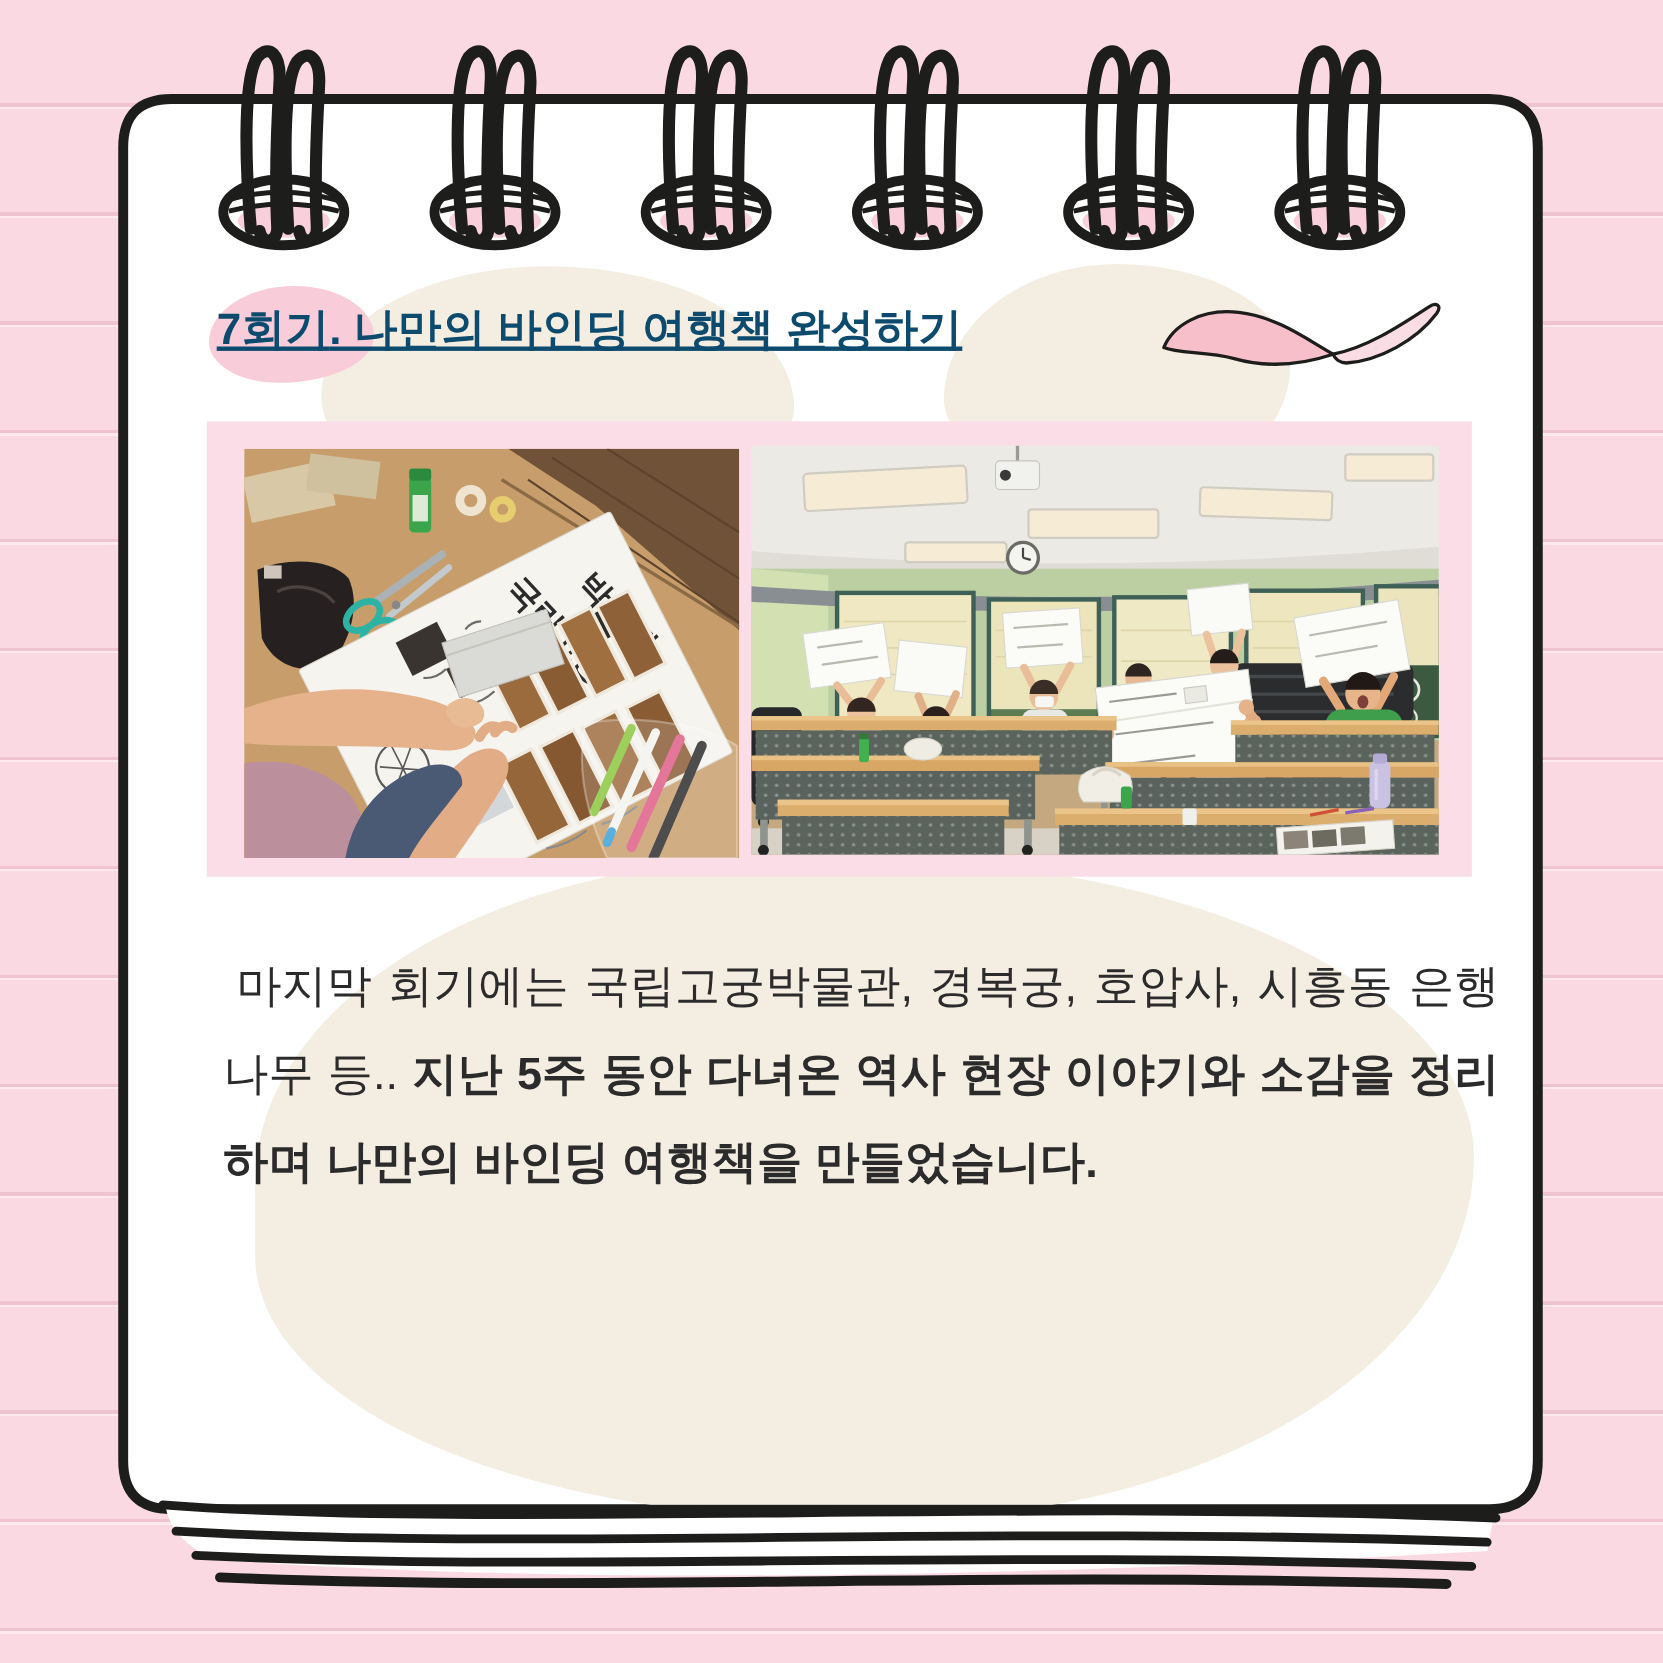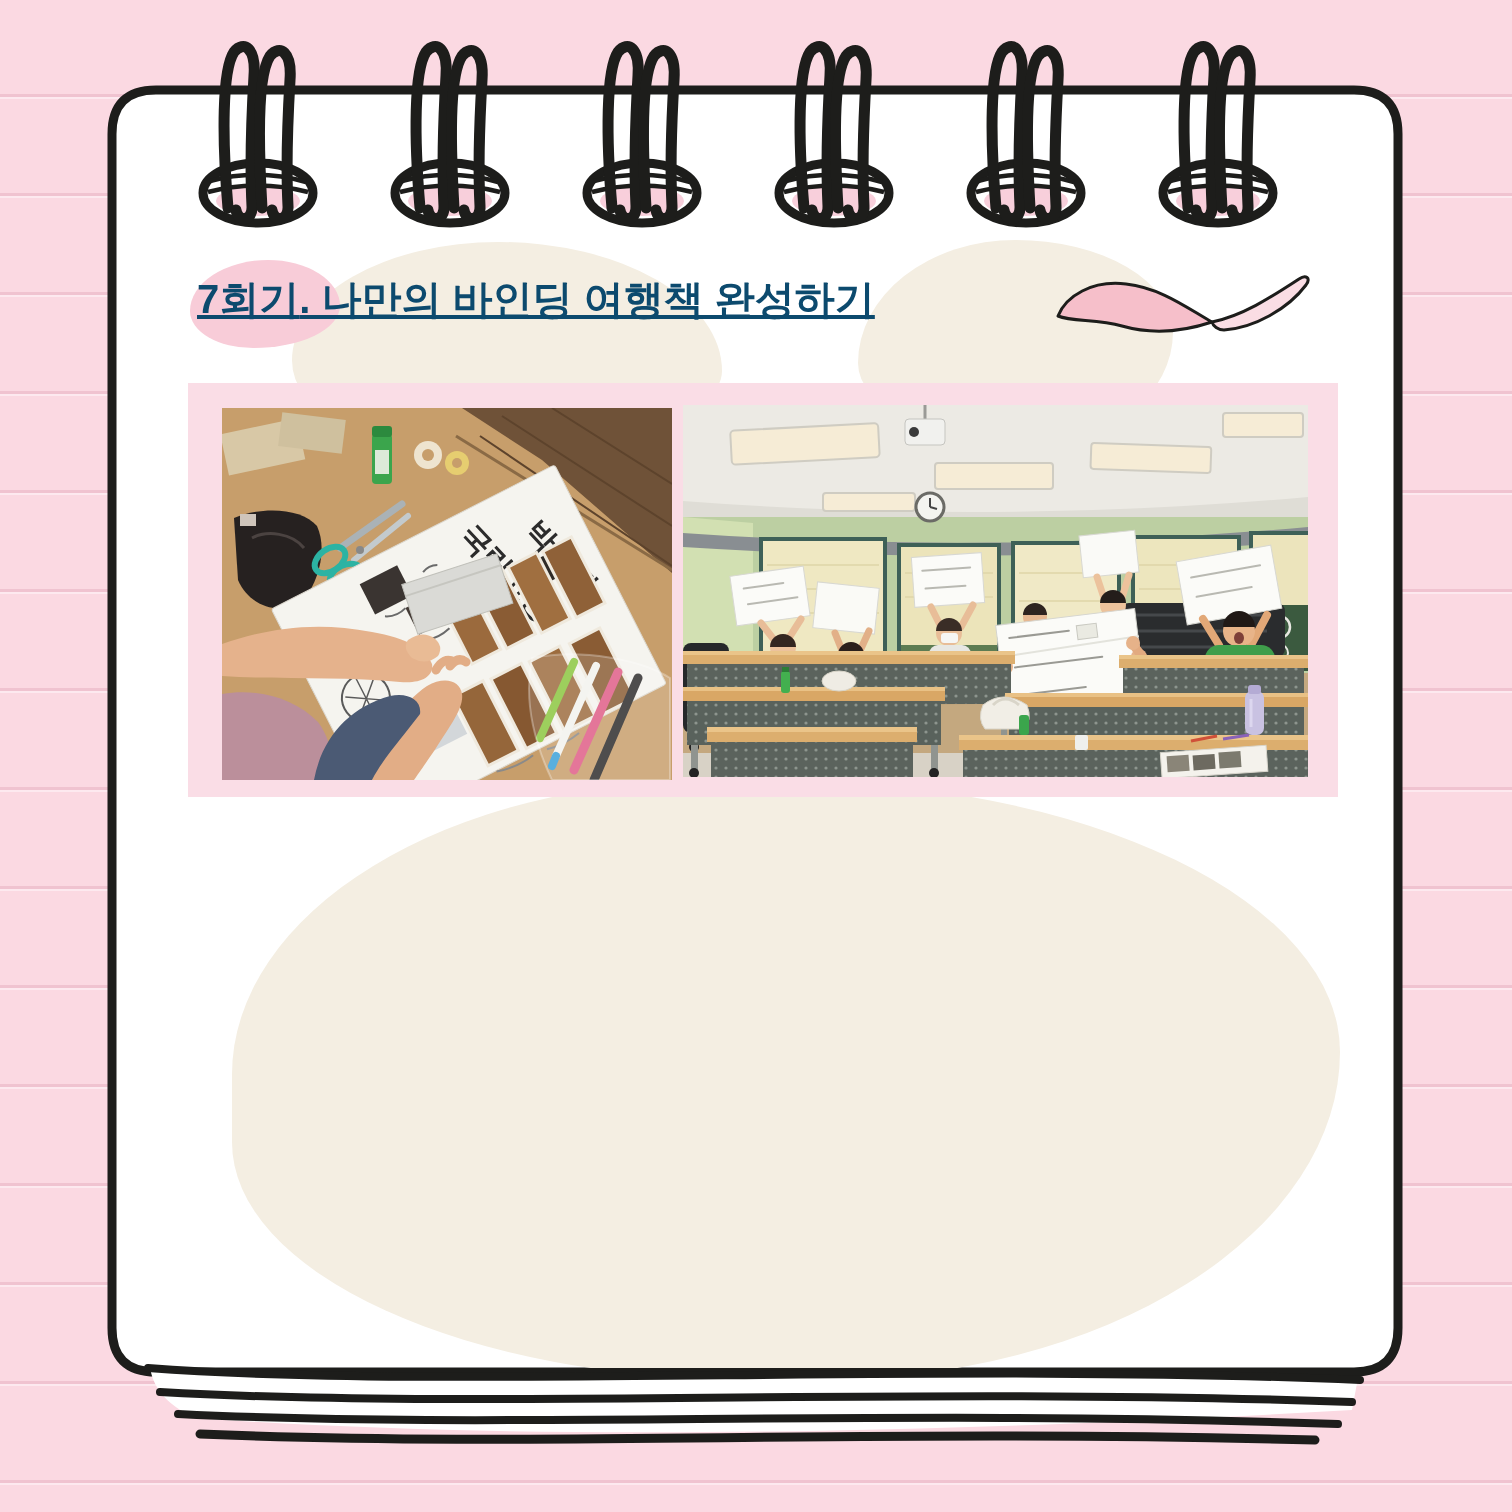--- a/index.html
+++ b/index.html
@@ -315,20 +315,21 @@
         <rect x="478" y="344" width="106" height="26" fill="#f4f2ec" stroke="#d8d5cc"></rect>
         <rect x="484" y="348" width="22" height="16" fill="#8a8578"></rect>
           <rect x="510" y="349" width="22" height="15" fill="#6d6a60"></rect>
           <rect x="536" y="348" width="22" height="16" fill="#7c7a6e"></rect>
       </g>
     </g>
   </svg>
 </div>
 
 <div id="body-text" class="abs">
+  <p><span> 마지막 회기에는 국립고궁박물관, 경복궁, 호압사, 시흥동 은행나무 등.. </span><span class="bold-run">지난 5주 동안 다녀온 역사 현장 이야기와 소감을 정리하며 나만의 바인딩 여행책을 만들었습니다.</span></p>
 </div>
 
 <svg id="binding-svg" class="abs" viewBox="0 0 1512 226">
   <g id="binding-units">
       <g transform="translate(258,0)">
         <ellipse cx="0" cy="175" rx="55" ry="30" fill="#ffffff" stroke="#1d1d1b" stroke-width="9"></ellipse>
         <ellipse cx="0" cy="183" rx="42" ry="15" fill="#f8cfdb"></ellipse>
         <path d="M-48 163 Q0 150 48 164" fill="none" stroke="#1d1d1b" stroke-width="4.5"></path>
         <path d="M-50 174 Q0 161 50 174" fill="none" stroke="#1d1d1b" stroke-width="4.5"></path>
         <path d="M-30 190 C-36 120 -36 52 -24 34 C-14 22 -2 30 -4 58 C-6 92 -8 148 -6 188 C-5 203 -20 205 -22 192" fill="none" stroke="#1d1d1b" stroke-width="11" stroke-linecap="round"></path>

